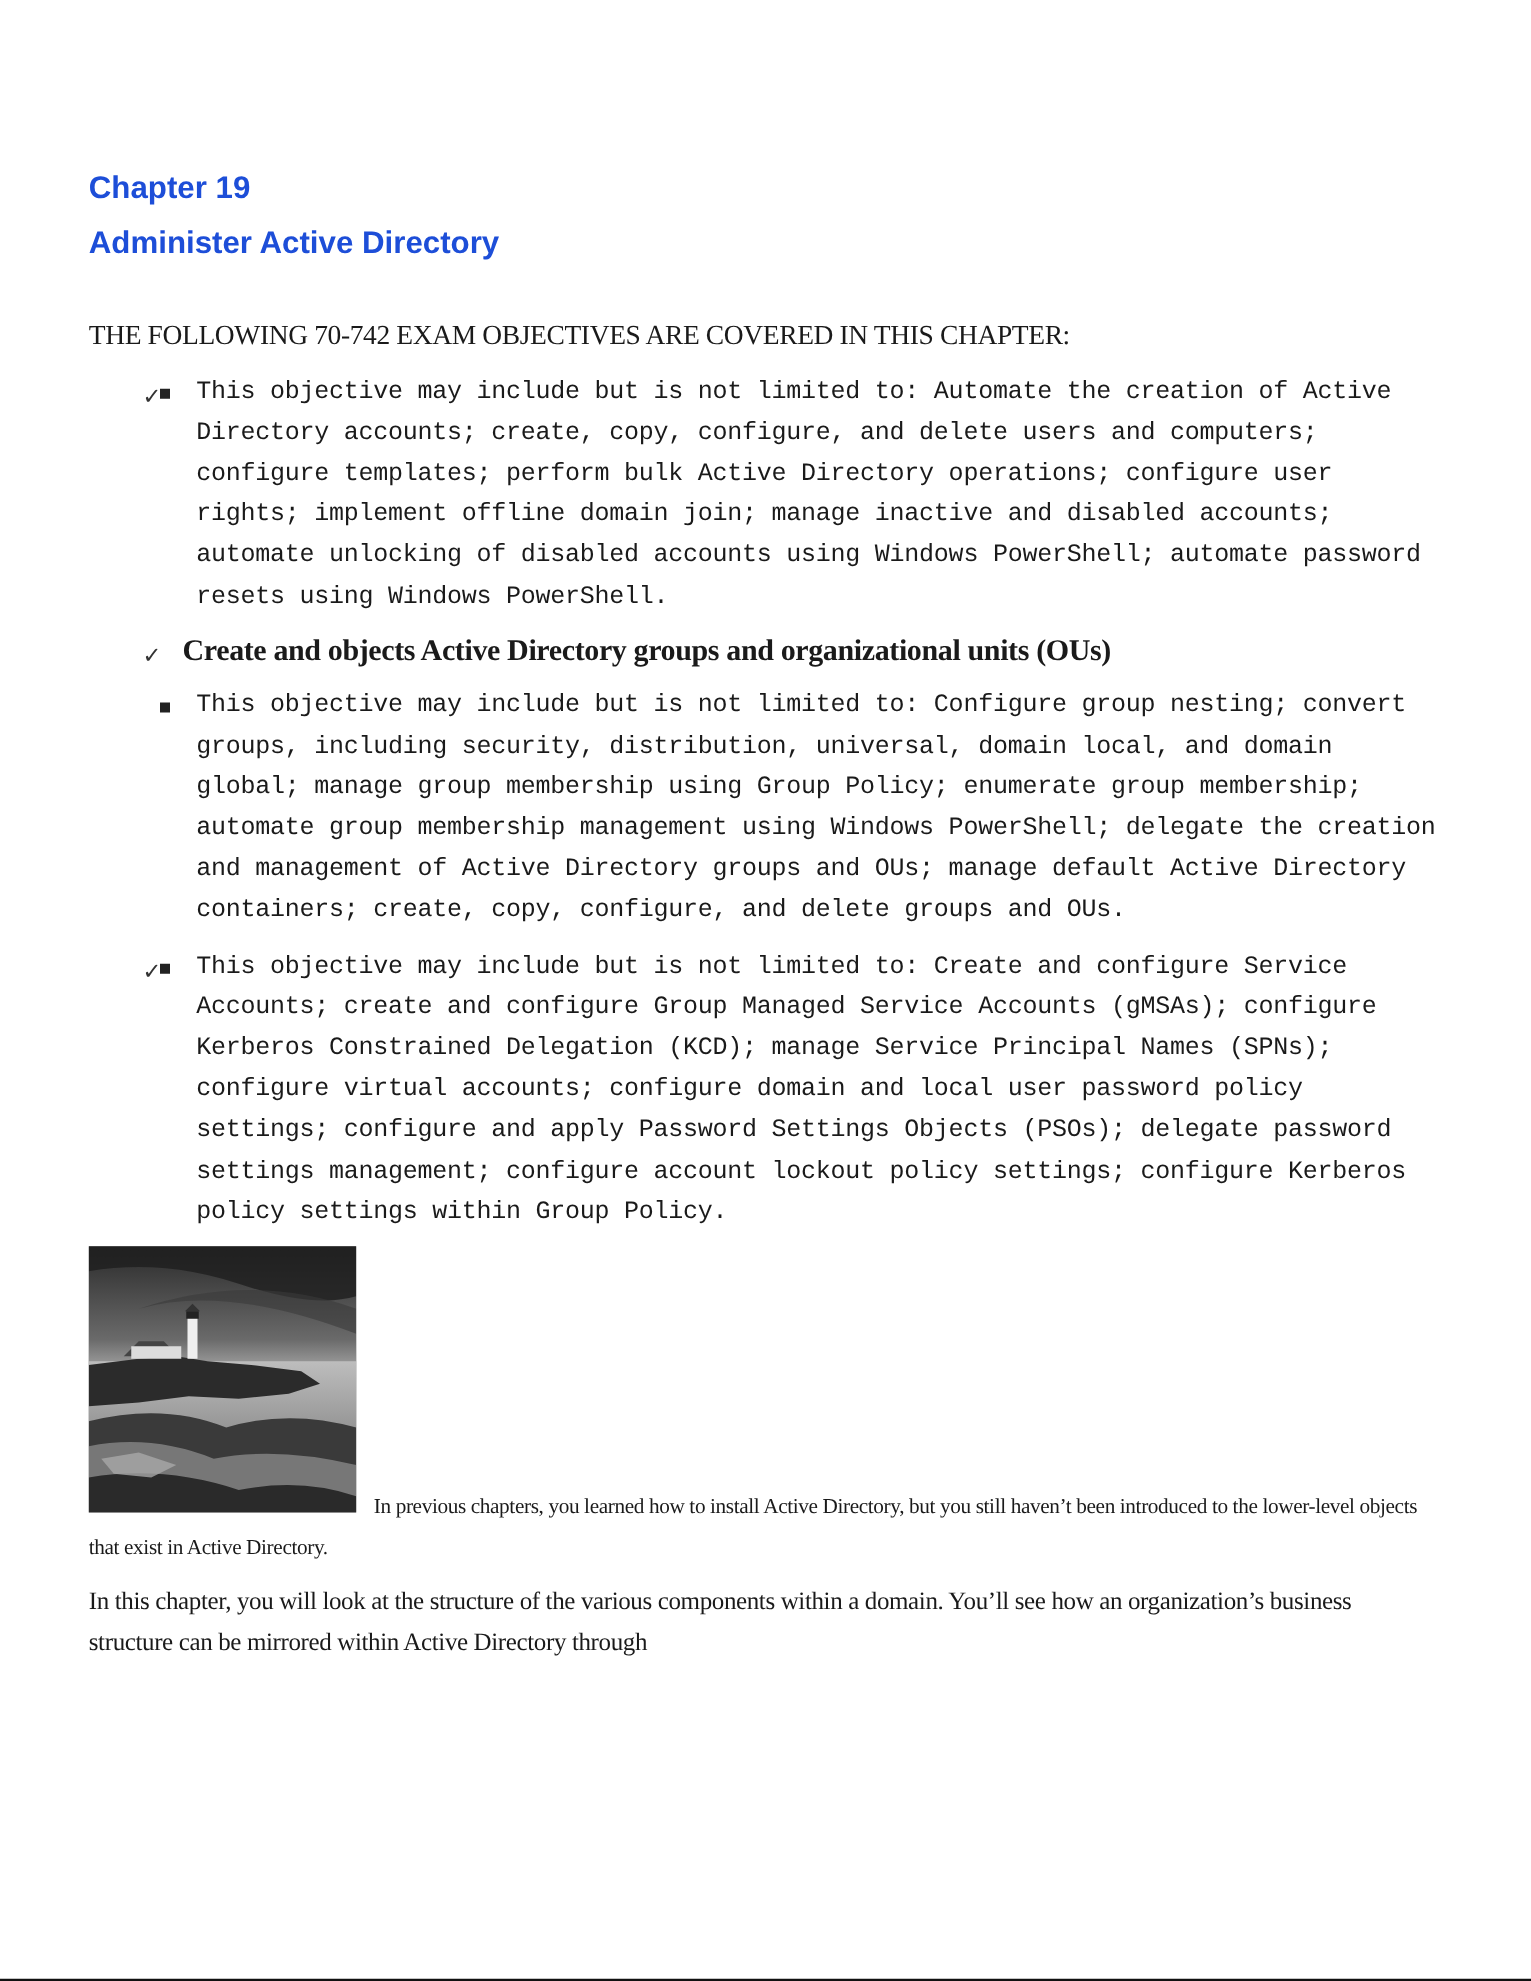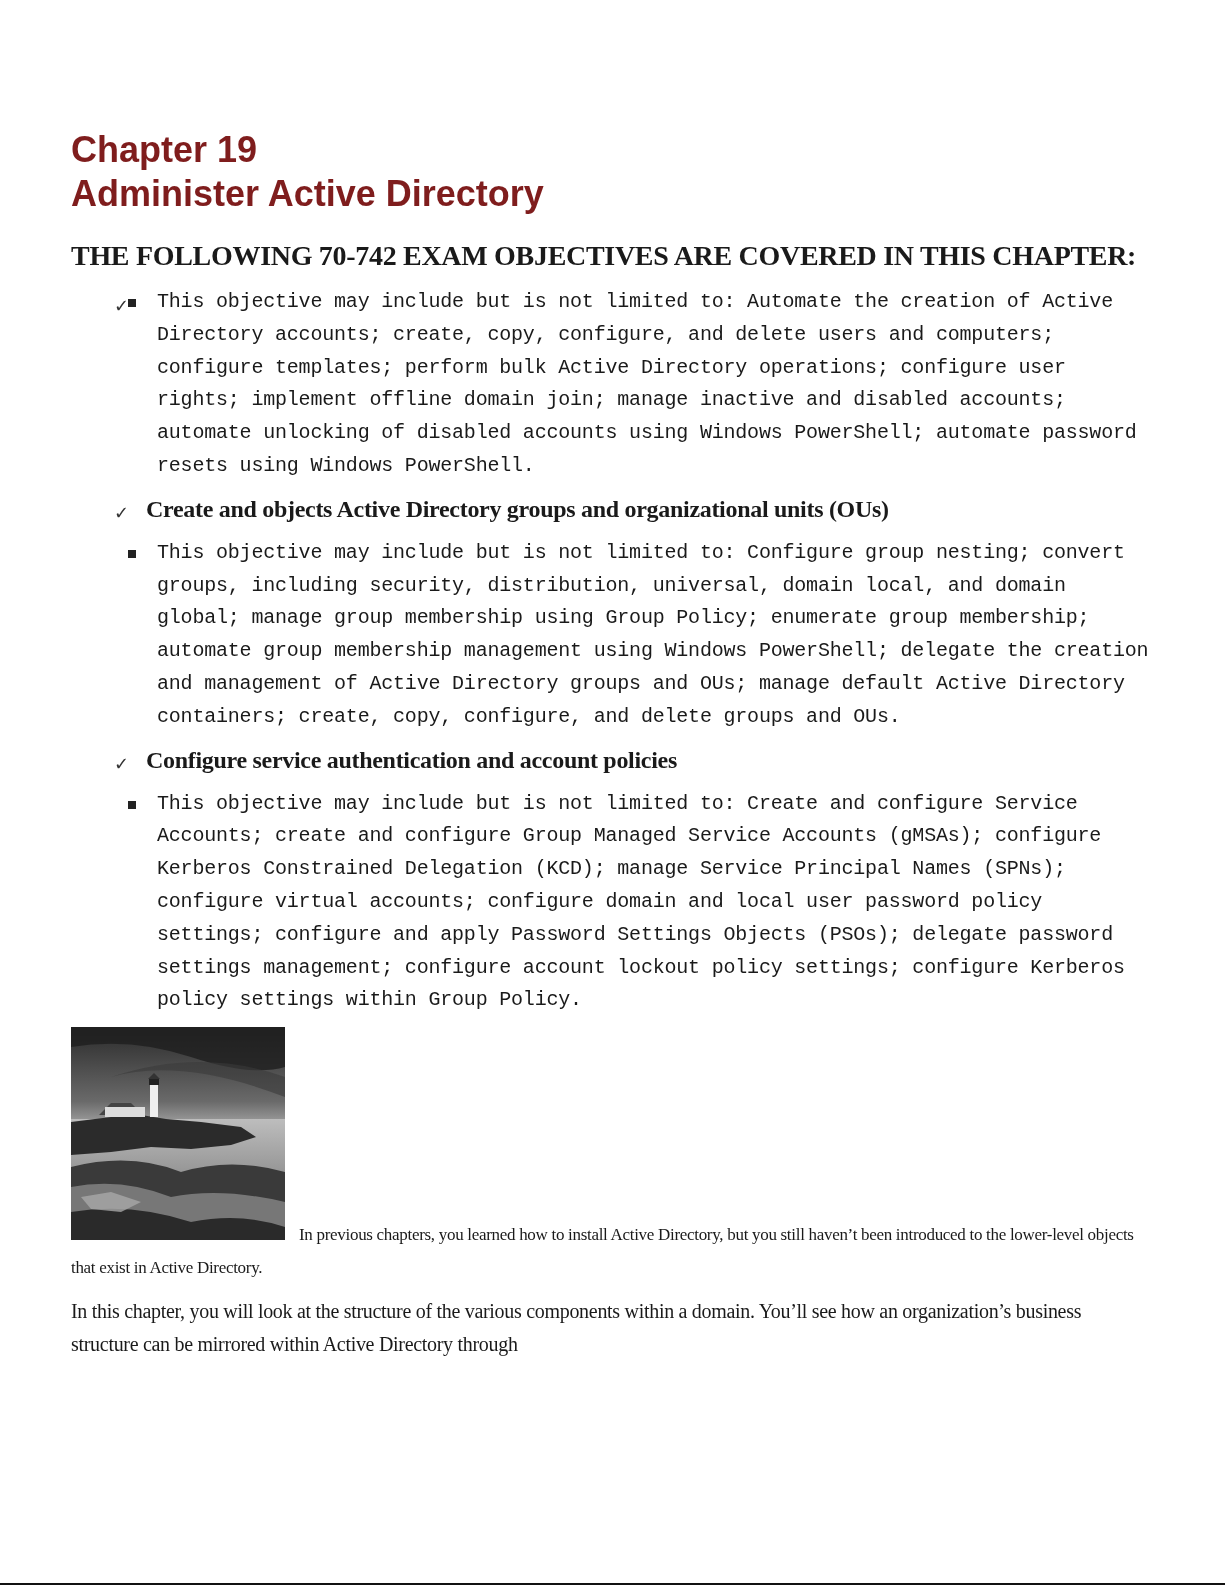--- a/index.html
+++ b/index.html
@@ -16,30 +16,30 @@
     }
     .page {
       position: absolute;
       left: 71px;
       top: 128px;
       width: 1080px;
     }
     .chapter-heading {
       font-family: "Liberation Sans", sans-serif;
       font-weight: bold;
-      font-size: 36px;
+      font-size: 25px;
       line-height: 44px;
-      margin: 0 0 24px 0;
-      color: #7f1d1d;
+      margin: 0 0 36px 0;
+      color: #1d4ed8;
     }
     .chapter-heading span { display: block; }
     .objectives-intro {
       font-family: "Liberation Serif", serif;
-      font-weight: bold;
-      font-size: 28px;
+      font-weight: normal;
+      font-size: 22px;
       line-height: 32px;
       margin: 0 0 14px 0;
       letter-spacing: -0.3px;
     }
     .objective {
       margin: 0 0 8px 0;
     }
     .objective-title {
       position: relative;
       padding-left: 75px;
@@ -139,21 +139,20 @@
     </div>
     <div class="objective-detail">
       <span class="bullet-icon"></span>
       <span>This objective may include but is not limited to: Configure group nesting; convert groups, including security, distribution, universal, domain local, and domain global; manage group membership using Group Policy; enumerate group membership; automate group membership management using Windows PowerShell; delegate the creation and management of Active Directory groups and OUs; manage default Active Directory containers; create, copy, configure, and delete groups and OUs.</span>
     </div>
   </div>
 
   <div class="objective">
     <div class="objective-title">
       <span class="check-icon">✓</span>
-      <span>Configure service authentication and account policies</span>
     </div>
     <div class="objective-detail">
       <span class="bullet-icon"></span>
       <span>This objective may include but is not limited to: Create and configure Service Accounts; create and configure Group Managed Service Accounts (gMSAs); configure Kerberos Constrained Delegation (KCD); manage Service Principal Names (SPNs); configure virtual accounts; configure domain and local user password policy settings; configure and apply Password Settings Objects (PSOs); delegate password settings management; configure account lockout policy settings; configure Kerberos policy settings within Group Policy.</span>
     </div>
   </div>
 
   <div class="intro-block">
     <span class="chapter-image" title="black-and-white photo of a lighthouse on a rocky coast">
       <svg width="214" height="213" viewBox="0 0 214 213" xmlns="http://www.w3.org/2000/svg">

